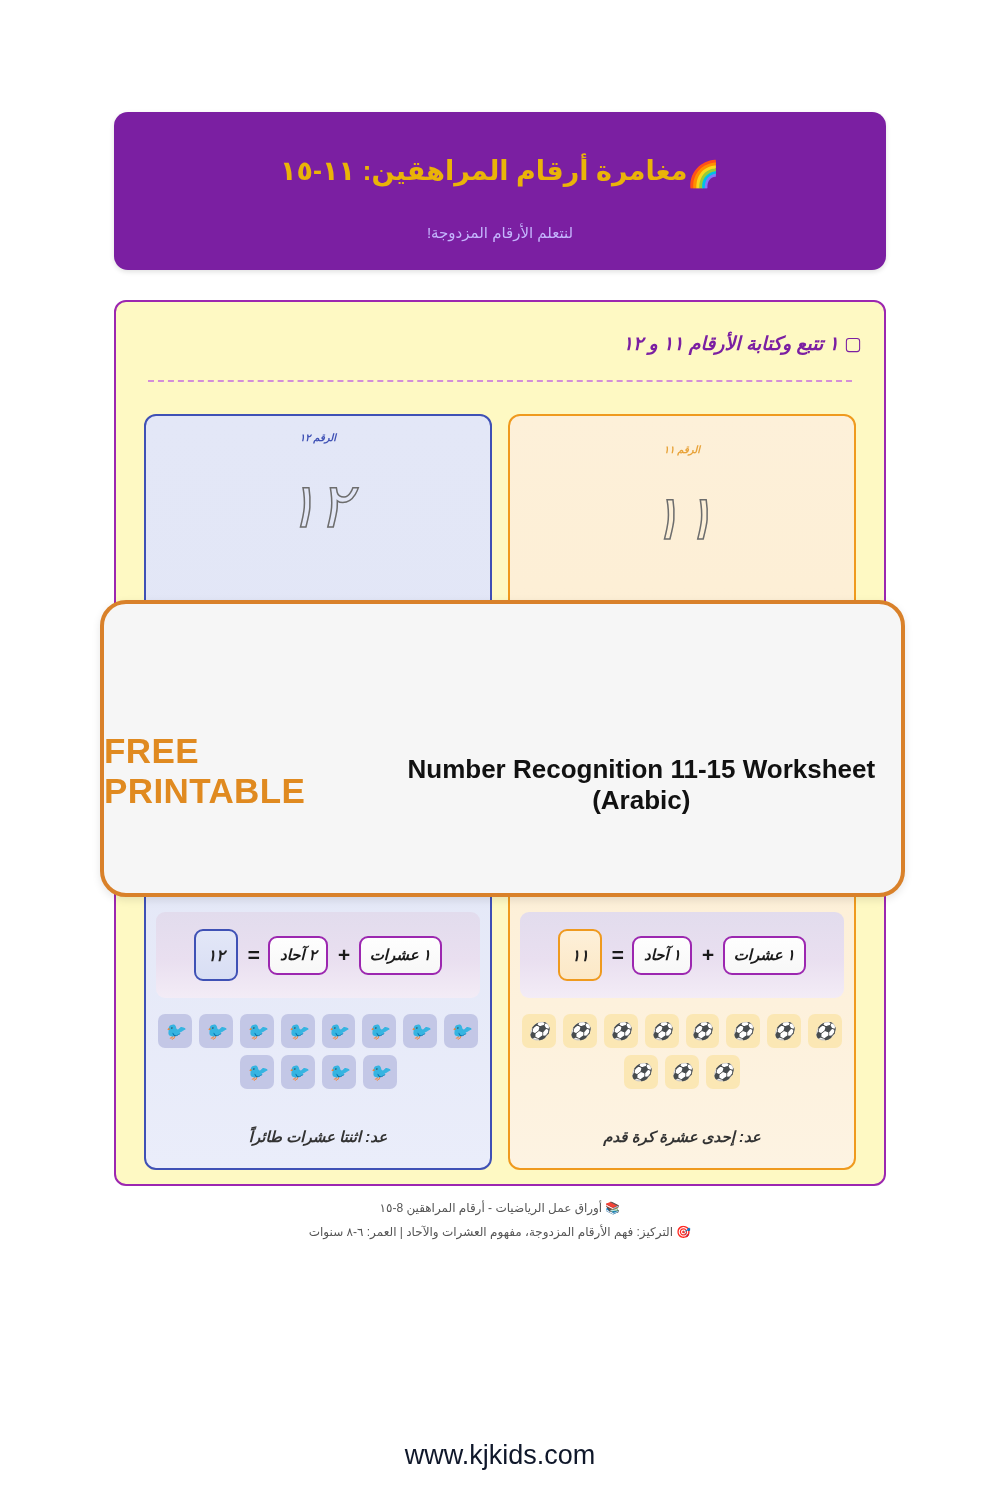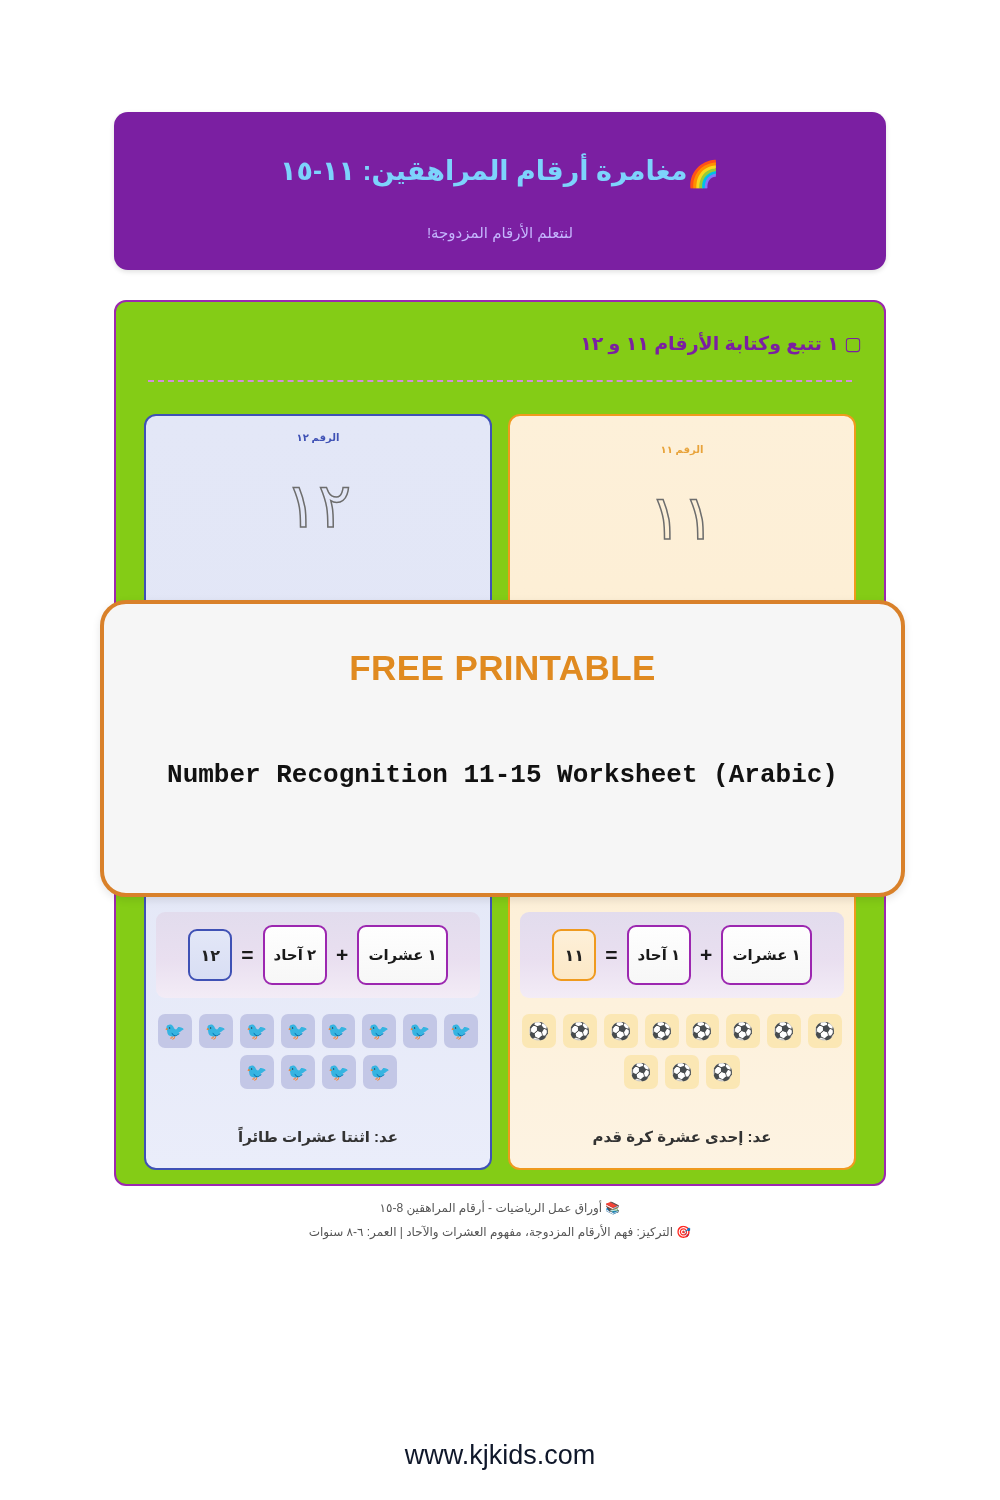--- a/index.html
+++ b/index.html
@@ -27,21 +27,21 @@
     height: 158px;
     background: #7b1fa2;
     border-radius: 14px;
     display: flex;
     flex-direction: column;
     align-items: center;
     justify-content: center;
     box-shadow: 0 2px 5px rgba(0,0,0,0.12);
   }
   .banner-title {
-    color: #7dd3fc;
+    color: #eab308;
     font-size: 27px;
     font-weight: bold;
     direction: rtl;
     unicode-bidi: isolate;
     text-align: center;
     letter-spacing: 0.5px;
     margin-bottom: 38px;
     white-space: nowrap;
   }
   .banner-sub {
@@ -55,23 +55,24 @@
   }
   .rainbow-icon { font-size: 26px; vertical-align: -3px; }
 
   
   .panel {
     position: absolute;
     left: 114px;
     top: 300px;
     width: 772px;
     height: 886px;
-    background: #84cc16;
+    background: #fef9c3;
     border: 2.5px solid #9c27b0;
     border-radius: 12px;
+    font-style: italic;
   }
 
   .section-head {
     position: absolute;
     right: 22px;
     top: 30px;
     left: 22px;
     text-align: right;
     direction: rtl;
     unicode-bidi: isolate;
@@ -152,21 +153,21 @@
     flex-direction: row-reverse;
     align-items: center;
     justify-content: center;
     gap: 9px;
   }
   .pv-box {
     background: linear-gradient(180deg,#fefefe 0%,#f7f7f7 100%);
     border: 2px solid #9c27b0;
     border-radius: 9px;
     min-width: 60px;
-    height: 60px;
+    height: 39px;
     display: flex;
     align-items: center;
     justify-content: center;
     font-size: 15px;
     font-weight: bold;
     color: #1a1a1a;
     direction: rtl;
     unicode-bidi: isolate;
     padding: 0 9px;
     white-space: nowrap;
@@ -231,39 +232,38 @@
   .overlay {
     position: absolute;
     left: 100px;
     top: 600px;
     width: 805px;
     height: 297px;
     background: #f6f6f6;
     border: 4px solid #d9812a;
     border-radius: 26px;
     display: flex;
-    flex-direction: column;
+    flex-direction: row;
     align-items: center;
     box-shadow: 0 3px 9px rgba(0,0,0,0.10);
     z-index: 30;
   }
   .overlay-kicker {
     margin-top: 44px;
     color: #e08a20;
     font-size: 35px;
     font-weight: bold;
     letter-spacing: 0.4px;
   }
   .overlay-title {
     margin-top: 72px;
     color: #111111;
     font-size: 26px;
     font-weight: bold;
     text-align: center;
-    font-family: Liberation Mono, monospace;
   }
 
   
   .footer {
     position: absolute;
     left: 0; right: 0;
     top: 1196px;
     text-align: center;
   }
   .foot-line {

